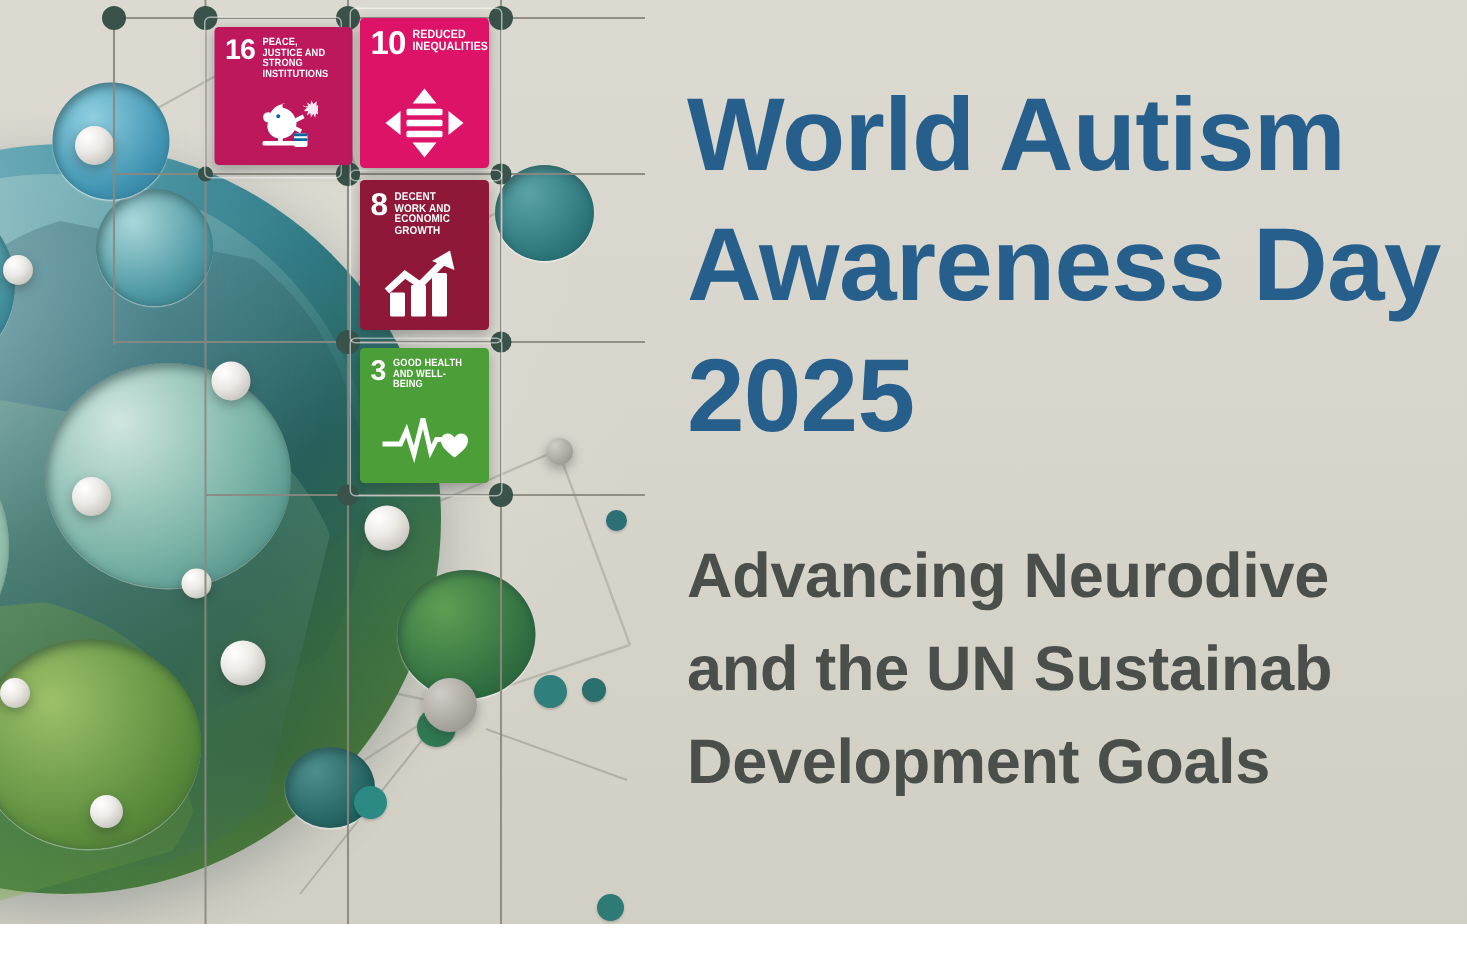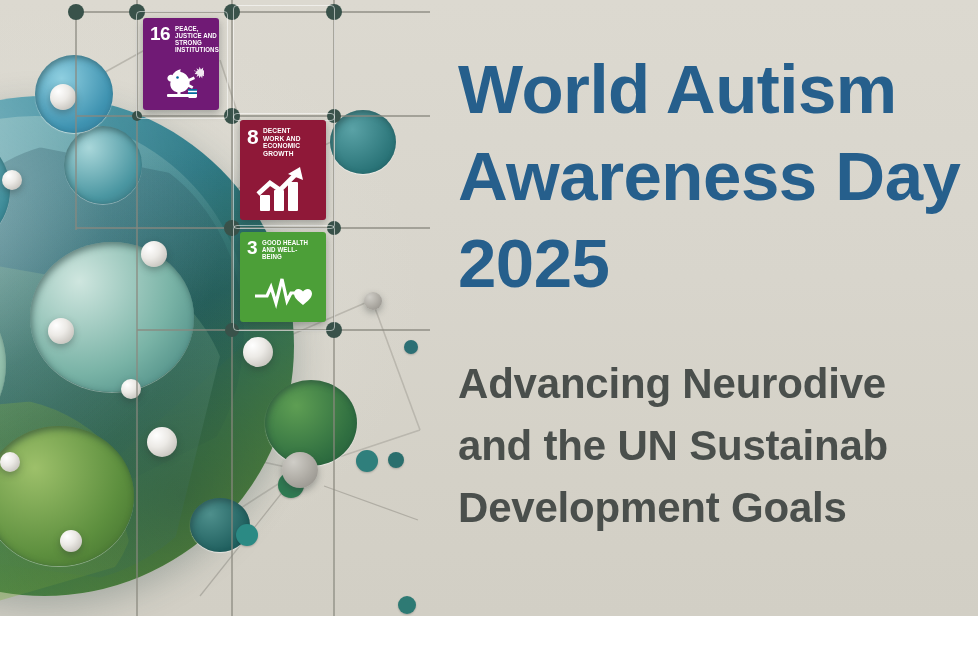--- a/index.html
+++ b/index.html
@@ -174,21 +174,21 @@
     transform-origin: left top;
   }
   .sdg-glyph {
     position: absolute;
     left: 0; right: 0;
     display: flex;
     align-items: center;
     justify-content: center;
   }
   
-  #sdg-16 { left: 143px; top: 18px;  width: 76px; height: 92px; background: #701a75; }
+  #sdg-16 { left: 143px; top: 18px;  width: 92px; height: 92px; background: #be185d; }
   #sdg-16 .sdg-num { font-size: 19px; }
   #sdg-16 .sdg-title { font-size: 7px; width: 62px; }
   #sdg-16 .sdg-glyph { top: 44px; height: 44px; }
 
   #sdg-10 { left: 240px; top: 12px;  width: 86px; height: 100px; background: #DD1367; }
   #sdg-10 .sdg-num { font-size: 22px; }
   #sdg-10 .sdg-title { font-size: 8px; width: 58px; }
   #sdg-10 .sdg-glyph { top: 44px; height: 52px; }
 
   #sdg-8  { left: 240px; top: 120px; width: 86px; height: 100px; background: #8F1838; }
@@ -381,20 +381,39 @@
             <path d="M25 6c-4.5 0-8.5 2.4-10.6 6.2-1.1-.6-2.5-.6-3.6.2-1.4 1-1.8 2.9-1 4.4.6 1.1 1.7 1.7 2.9 1.8-.5 1.3-.6 2.7-.3 4.1.6 3.1 3 5.6 6.1 6.3l.9.2v2.6h3.1v-2.5c3.4-.4 6.4-2.4 8-5.4l3.6 1.9 1.3-2.4-4-2.1c.2-.9.3-1.9.2-2.8l5.4-2.6-1.1-2.5-5.1 2.4c-1.3-3.6-4.5-6.3-8.4-6.9V6z"></path>
             <circle cx="19.5" cy="14.5" r="1.3" fill="#00689D"></circle>
             <path d="M36 7l2.6 1.6L36.6 11l2.9.2-1 2.8 2.4-1.6.4 2.9 1.6-2.4 1.2 2.7.5-3 2.4 1.2-1.4-2.6 2.9-.5-2.6-1.4 1.9-2.3-2.9.4.3-2.9-2.3 1.9-1.4-2.6-.5 2.9-2.6-1.4 1.2 2.4-3 .5z" opacity=".9"></path>
             <rect x="9" y="31" width="28" height="3" rx="1"></rect>
             <rect x="30" y="26" width="9" height="9" rx="1.4"></rect>
             <path d="M30 26h9v1.8h-9zM30 29.2h9V31h-9z" fill="#00689D"></path>
           </svg>
         </div>
       </div>
 
+      <div class="sdg" id="sdg-10">
+        <div class="sdg-inner">
+          <div class="sdg-head">
+            <span class="sdg-num">10</span>
+            <span class="sdg-title">REDUCED INEQUALITIES</span>
+          </div>
+        </div>
+        <div class="sdg-glyph">
+          <svg width="56" height="50" viewBox="0 0 56 50" fill="#ffffff">
+            <polygon points="28,2 36,12 20,12"></polygon>
+            <polygon points="28,48 36,38 20,38"></polygon>
+            <polygon points="2,25 12,17 12,33"></polygon>
+            <polygon points="54,25 44,17 44,33"></polygon>
+            <rect x="16" y="15.5" width="24" height="4.4" rx="1"></rect>
+            <rect x="16" y="22.8" width="24" height="4.4" rx="1"></rect>
+            <rect x="16" y="30.1" width="24" height="4.4" rx="1"></rect>
+          </svg>
+        </div>
+      </div>
 
       <div class="sdg" id="sdg-8">
         <div class="sdg-inner">
           <div class="sdg-head">
             <span class="sdg-num">8</span>
             <span class="sdg-title">DECENT WORK AND ECONOMIC GROWTH</span>
           </div>
         </div>
         <div class="sdg-glyph">
           <svg width="58" height="50" viewBox="0 0 58 50" fill="#ffffff">

